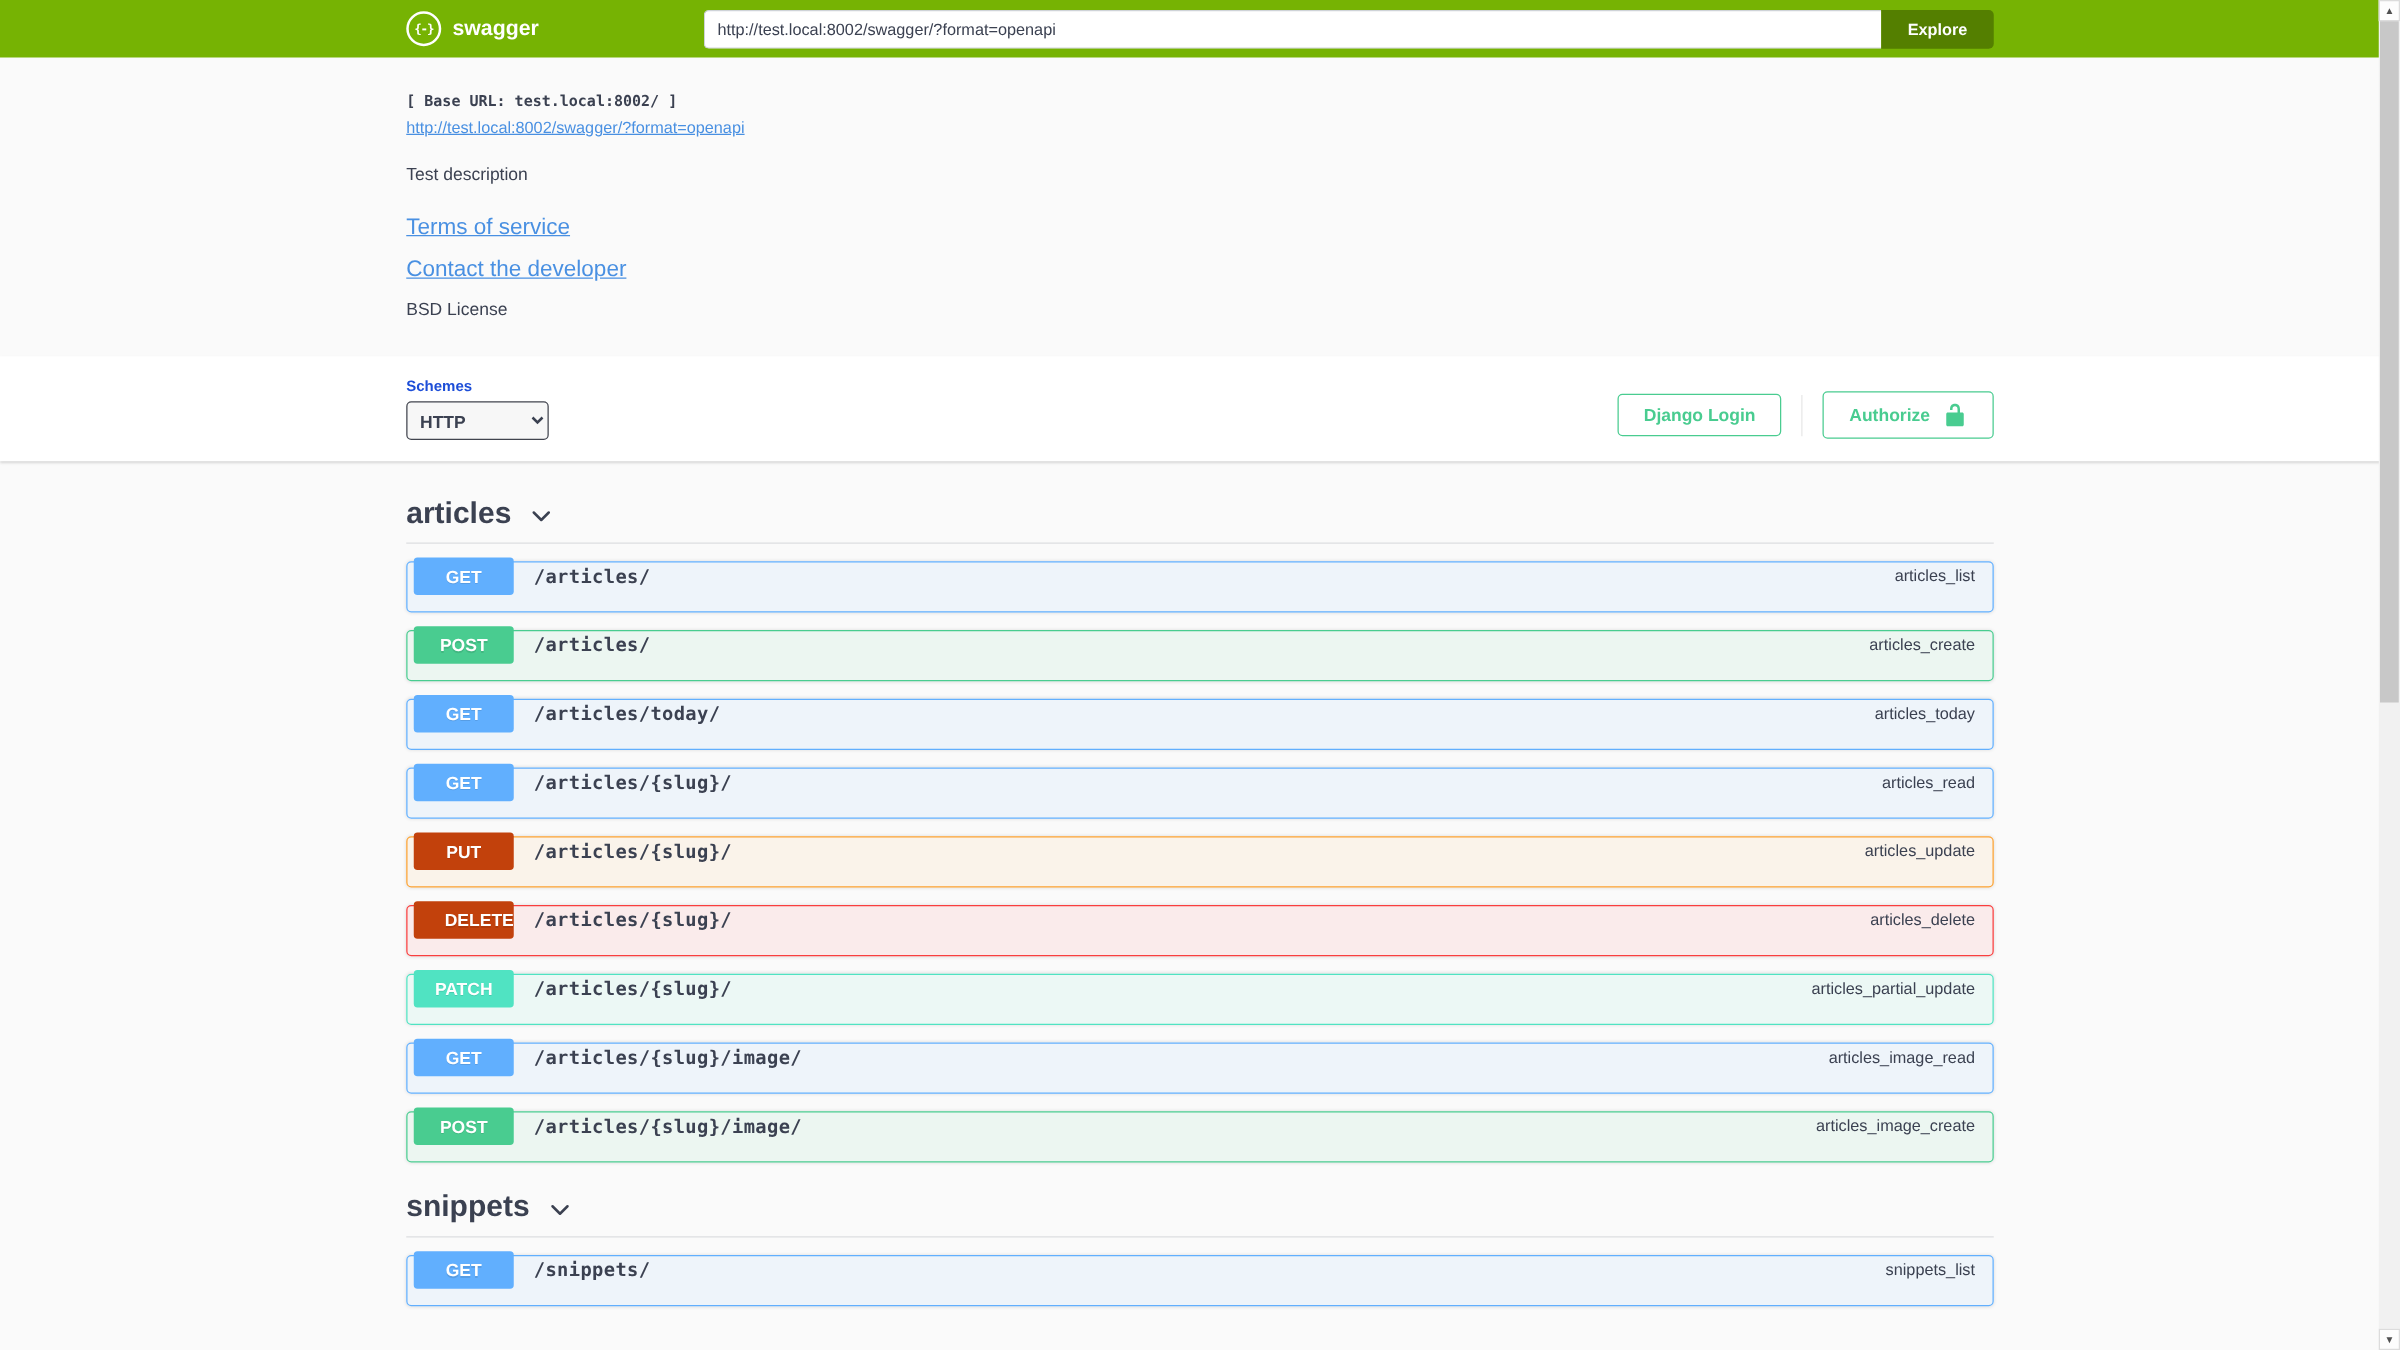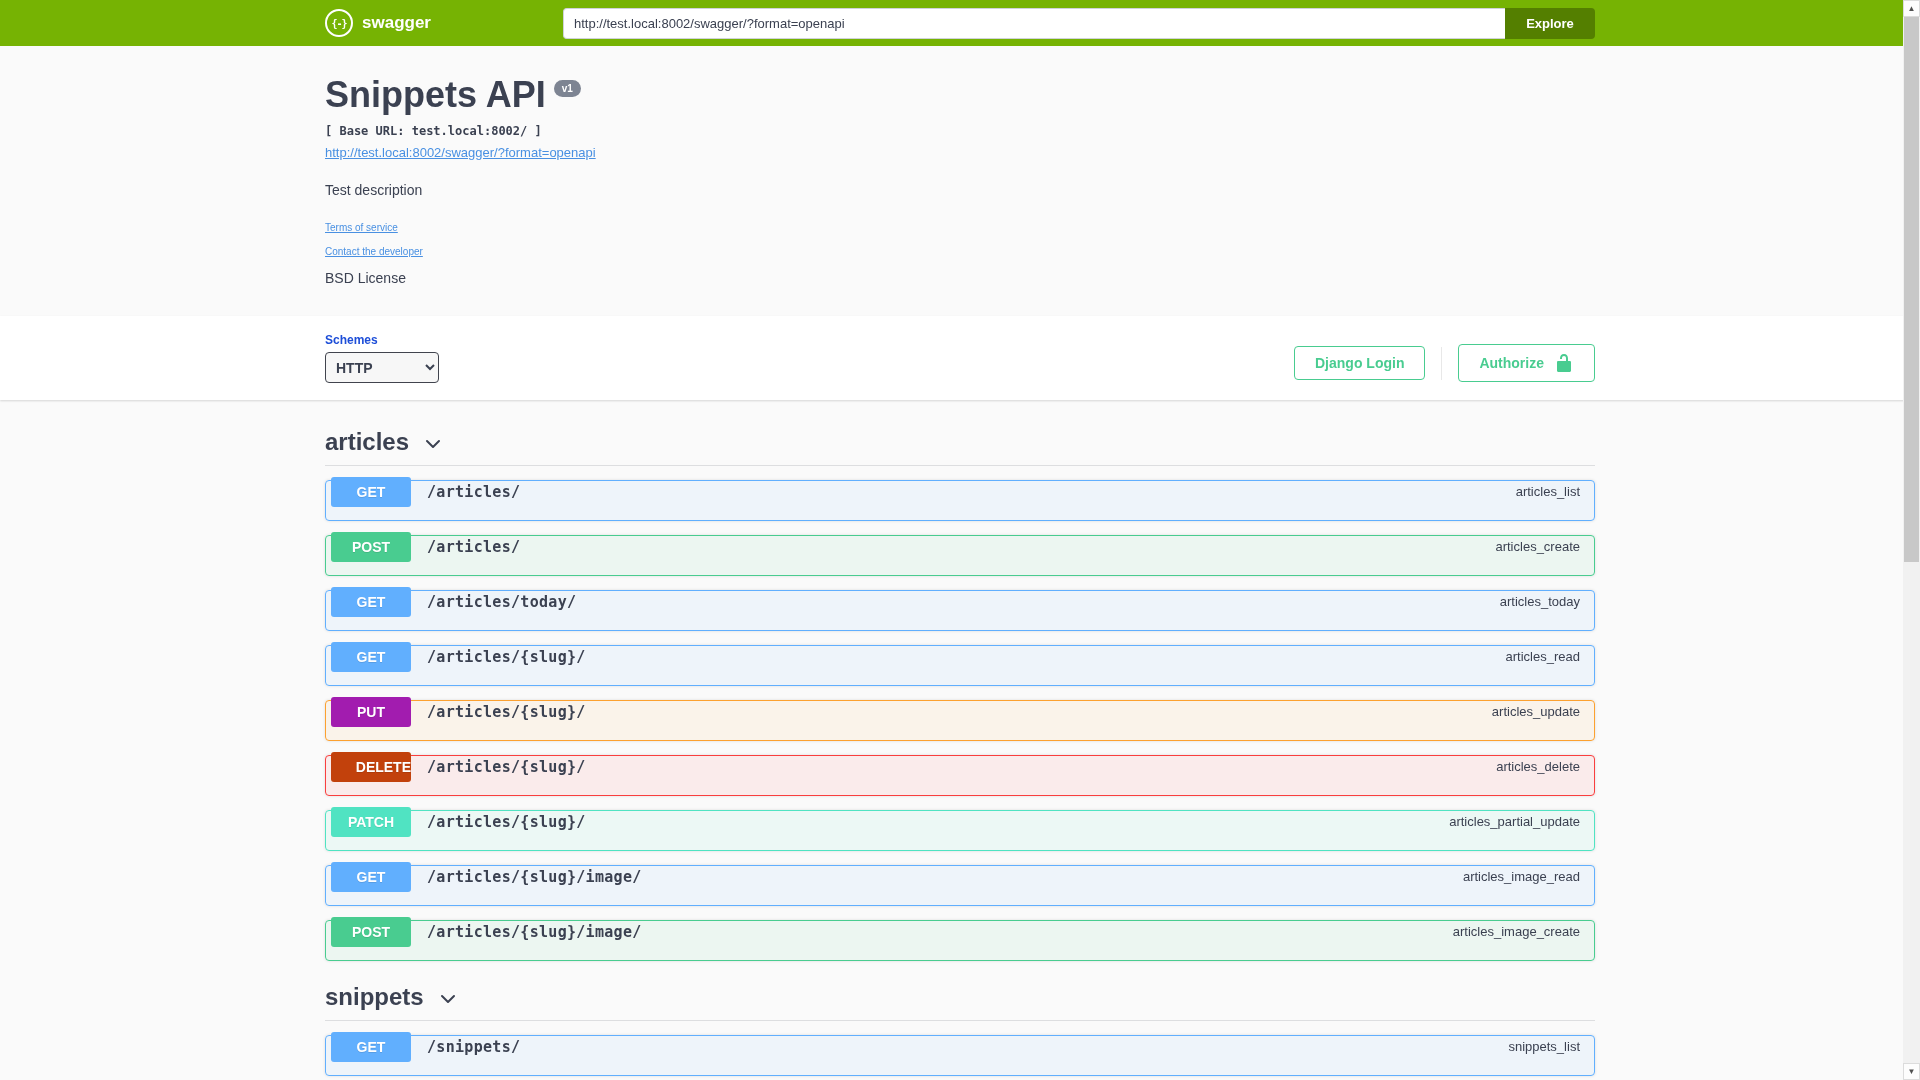--- a/index.html
+++ b/index.html
@@ -46,21 +46,21 @@
   .base-url {
     font-family:"DejaVu Sans Mono", monospace; font-size:12px; font-weight:600;
     color:#3b4151; margin-bottom:5px;
   }
   .spec-link {
     font-size:13px; color:#4990e2; display:inline-block; margin-bottom:22px;
     text-decoration:underline; cursor:pointer;
   }
   .description { font-size:14px; margin:0 0 24px; }
   .info-link {
-    display:block; width:max-content; font-size:10px; color:#4990e2;
+    display:block; width:max-content; font-size:18px; color:#4990e2;
     text-decoration:underline; margin-bottom:13px; cursor:pointer;
   }
   .license { font-size:14px; margin-top:3px; }
 
   
   .scheme-container { background:#fff; box-shadow:0 1px 2px 0 rgba(0,0,0,.15); padding:17px 0; }
   .scheme-wrapper { width:1270px; margin:0 auto; display:flex; align-items:flex-end; justify-content:space-between; }
   .schemes-label { display:block; font-size:12px; font-weight:700; margin-bottom:5px; color:#1d4ed8; }
   .schemes-select {
     min-width:114px; height:31px; border:1px solid #41444e; border-radius:4px;
@@ -123,21 +123,20 @@
     </div>
     <div class="download-url-wrapper">
       <input class="url-input" type="text" value="http://test.local:8002/swagger/?format=openapi" style="">
       <button class="explore-btn" style="background: rgb(84, 127, 0);">Explore</button>
     </div>
   </div>
 </header>
 
 <main>
   <section class="wrapper info-section">
-    <h1 class="title"><span>Snippets API</span><span class="version-badge">v1</span></h1>
     <div class="base-url">[ Base URL: test.local:8002/ ]</div>
     <a class="spec-link">http://test.local:8002/swagger/?format=openapi</a>
     <p class="description">Test description</p>
     <a class="info-link">Terms of service</a>
     <a class="info-link">Contact the developer</a>
     <div class="license">BSD License</div>
   </section>
 
   <section class="scheme-container">
     <div class="scheme-wrapper">
@@ -188,21 +187,21 @@
           <span class="opblock-method" style="background: rgb(97, 175, 254);">GET</span>
           <span class="opblock-path">/articles/today/</span>
           <span class="opblock-id">articles_today</span>
         </div>
         <div class="opblock" style="border-color: rgb(97, 175, 254); background: rgba(97, 175, 254, 0.08);">
           <span class="opblock-method" style="background: rgb(97, 175, 254);">GET</span>
           <span class="opblock-path">/articles/{slug}/</span>
           <span class="opblock-id">articles_read</span>
         </div>
         <div class="opblock" style="border-color: rgb(252, 161, 48); background: rgba(252, 161, 48, 0.08);">
-          <span class="opblock-method" style="background: #a21caf;">PUT</span>
+          <span class="opblock-method" style="background: #c2410c;">PUT</span>
           <span class="opblock-path">/articles/{slug}/</span>
           <span class="opblock-id">articles_update</span>
         </div>
         <div class="opblock" style="border-color: rgb(249, 62, 62); background: rgba(249, 62, 62, 0.08);">
           <span class="opblock-method" style="background: #c2410c; text-align: right;">DELETE</span>
           <span class="opblock-path">/articles/{slug}/</span>
           <span class="opblock-id">articles_delete</span>
         </div>
         <div class="opblock" style="border-color: rgb(80, 227, 194); background: rgba(80, 227, 194, 0.08);">
           <span class="opblock-method" style="background: rgb(80, 227, 194);">PATCH</span>

